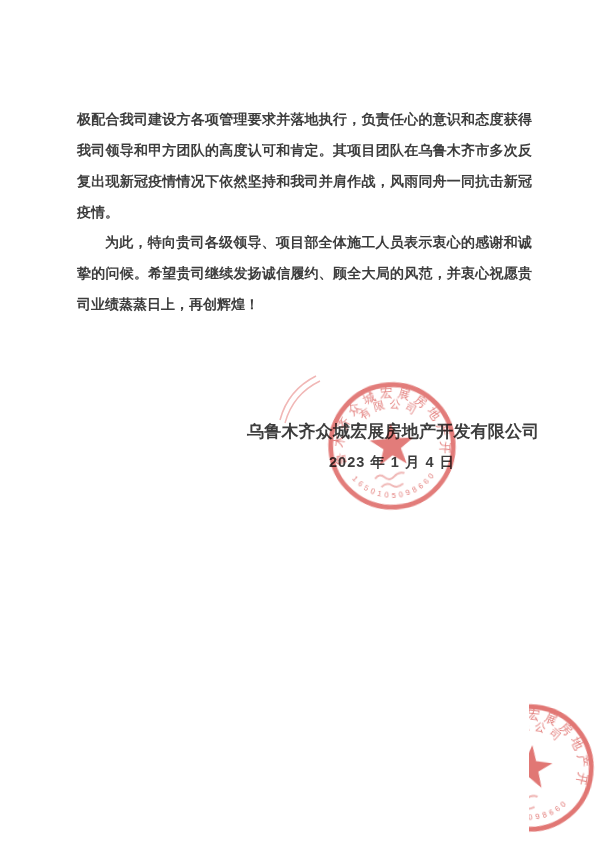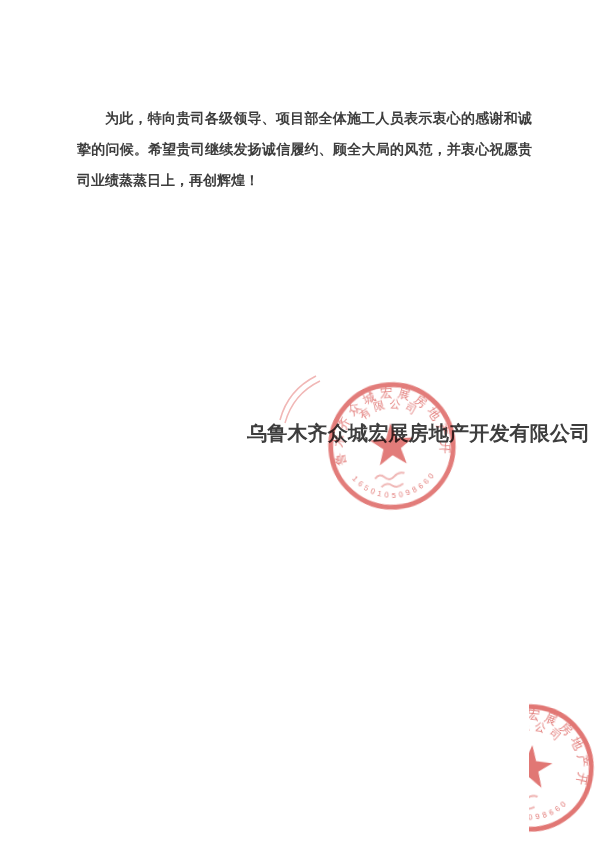--- a/index.html
+++ b/index.html
@@ -10,21 +10,21 @@
   .page{position:absolute;inset:0;background:#ffffff;}
   .body-text{
     position:absolute;left:77px;top:104px;width:455px;
     font-size:14px;line-height:31px;font-weight:600;color:#3d3d3d;
     text-align:justify;text-justify:inter-ideograph;
   }
   .body-text p{margin:0;}
   .body-text p.indent{text-indent:2em;font-family:Liberation Mono, monospace;}
   .sig-company{
     position:absolute;left:247px;top:420px;
-    font-size:20px;font-weight:600;color:#3d3d3d;letter-spacing:.2px;z-index:1;
+    font-size:17px;font-weight:600;color:#3d3d3d;letter-spacing:.2px;z-index:1;
   }
   .sig-date{
     position:absolute;left:329px;top:453px;
     font-size:14.5px;font-weight:600;color:#3d3d3d;letter-spacing:1px;z-index:1;
   }
   .seal-main{
     position:absolute;left:325px;top:379px;width:134px;height:134px;
     color:#dc5f5c;opacity:.82;mix-blend-mode:multiply;filter:blur(.4px);
     transform:rotate(-4deg);z-index:2;
   }
@@ -66,25 +66,27 @@
         <path d="M50 103 q5 -6 10 -1 t10 0 t11 -3" stroke-width="2.2"></path>
         <path d="M56 112 q6 -5 11 -1 t12 -1" stroke-width="2"></path>
       </g>
     </g>
   </defs>
 </svg>
 
 <div class="page">
 
   <div class="body-text">
+    <p>极配合我司建设方各项管理要求并落地执行，负责任心的意识和态度获得我司领导和甲方团队的高度认可和肯定。其项目团队在乌鲁木齐市多次反复出现新冠疫情情况下依然坚持和我司并肩作战，风雨同舟一同抗击新冠疫情。</p>
     <p class="indent">为此，特向贵司各级领导、项目部全体施工人员表示衷心的感谢和诚挚的问候。希望贵司继续发扬诚信履约、顾全大局的风范，并衷心祝愿贵司业绩蒸蒸日上，再创辉煌！</p>
   </div>
 
   <div class="sig-company">乌鲁木齐众城宏展房地产开发有限公司</div>
 
+  <div class="sig-date">2023 年 1 月 4 日</div>
 
   <svg class="seal-ghost" viewBox="0 0 60 60">
     <path d="M4 48 Q12 18 40 4" stroke="#ec9f9d" stroke-width="1.6" fill="none"></path>
     <path d="M9 51 Q17 22 44 9" stroke="#ec9f9d" stroke-width="1.4" fill="none"></path>
   </svg>
 
   <svg class="seal-main" viewBox="0 0 140 140">
     <use href="#seal-sym"></use>
   </svg>
 

